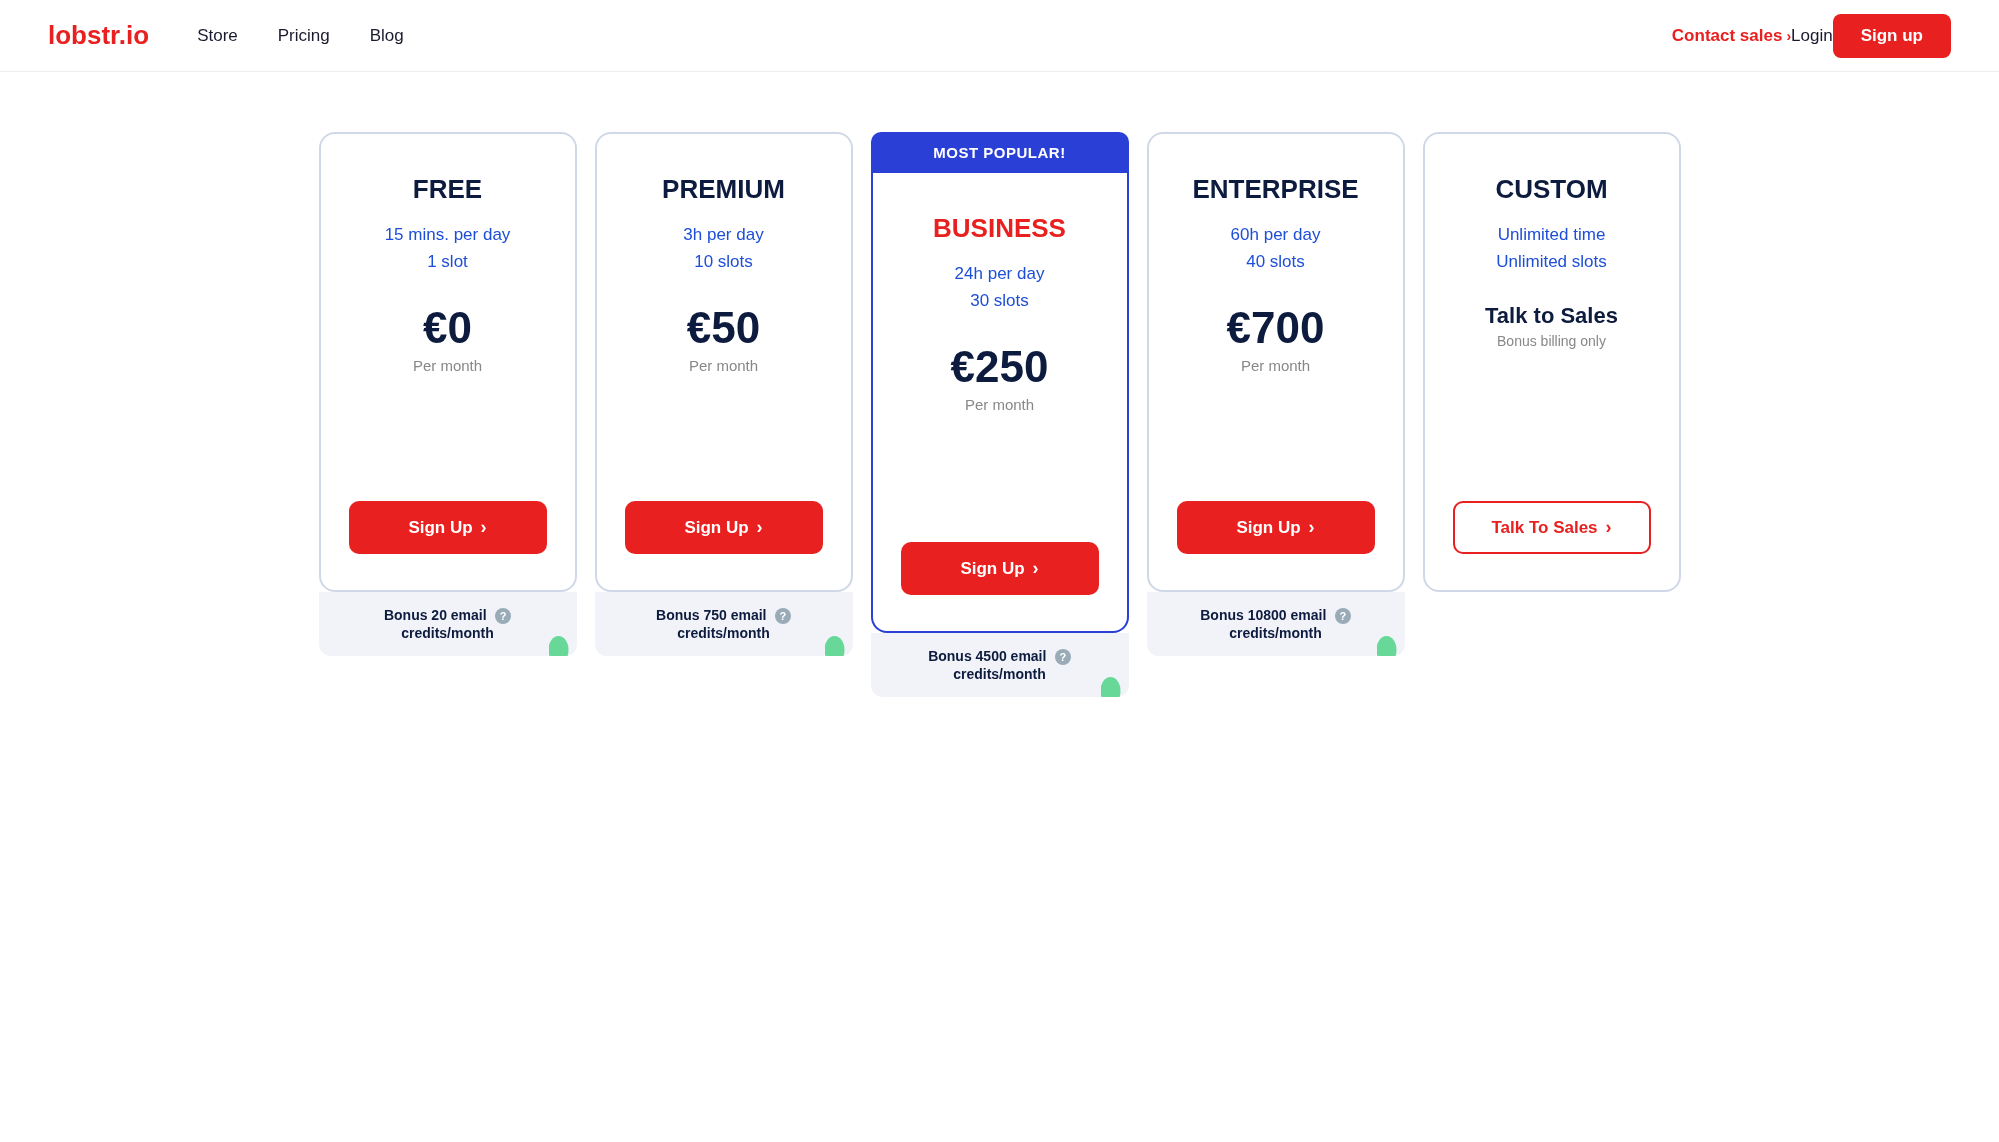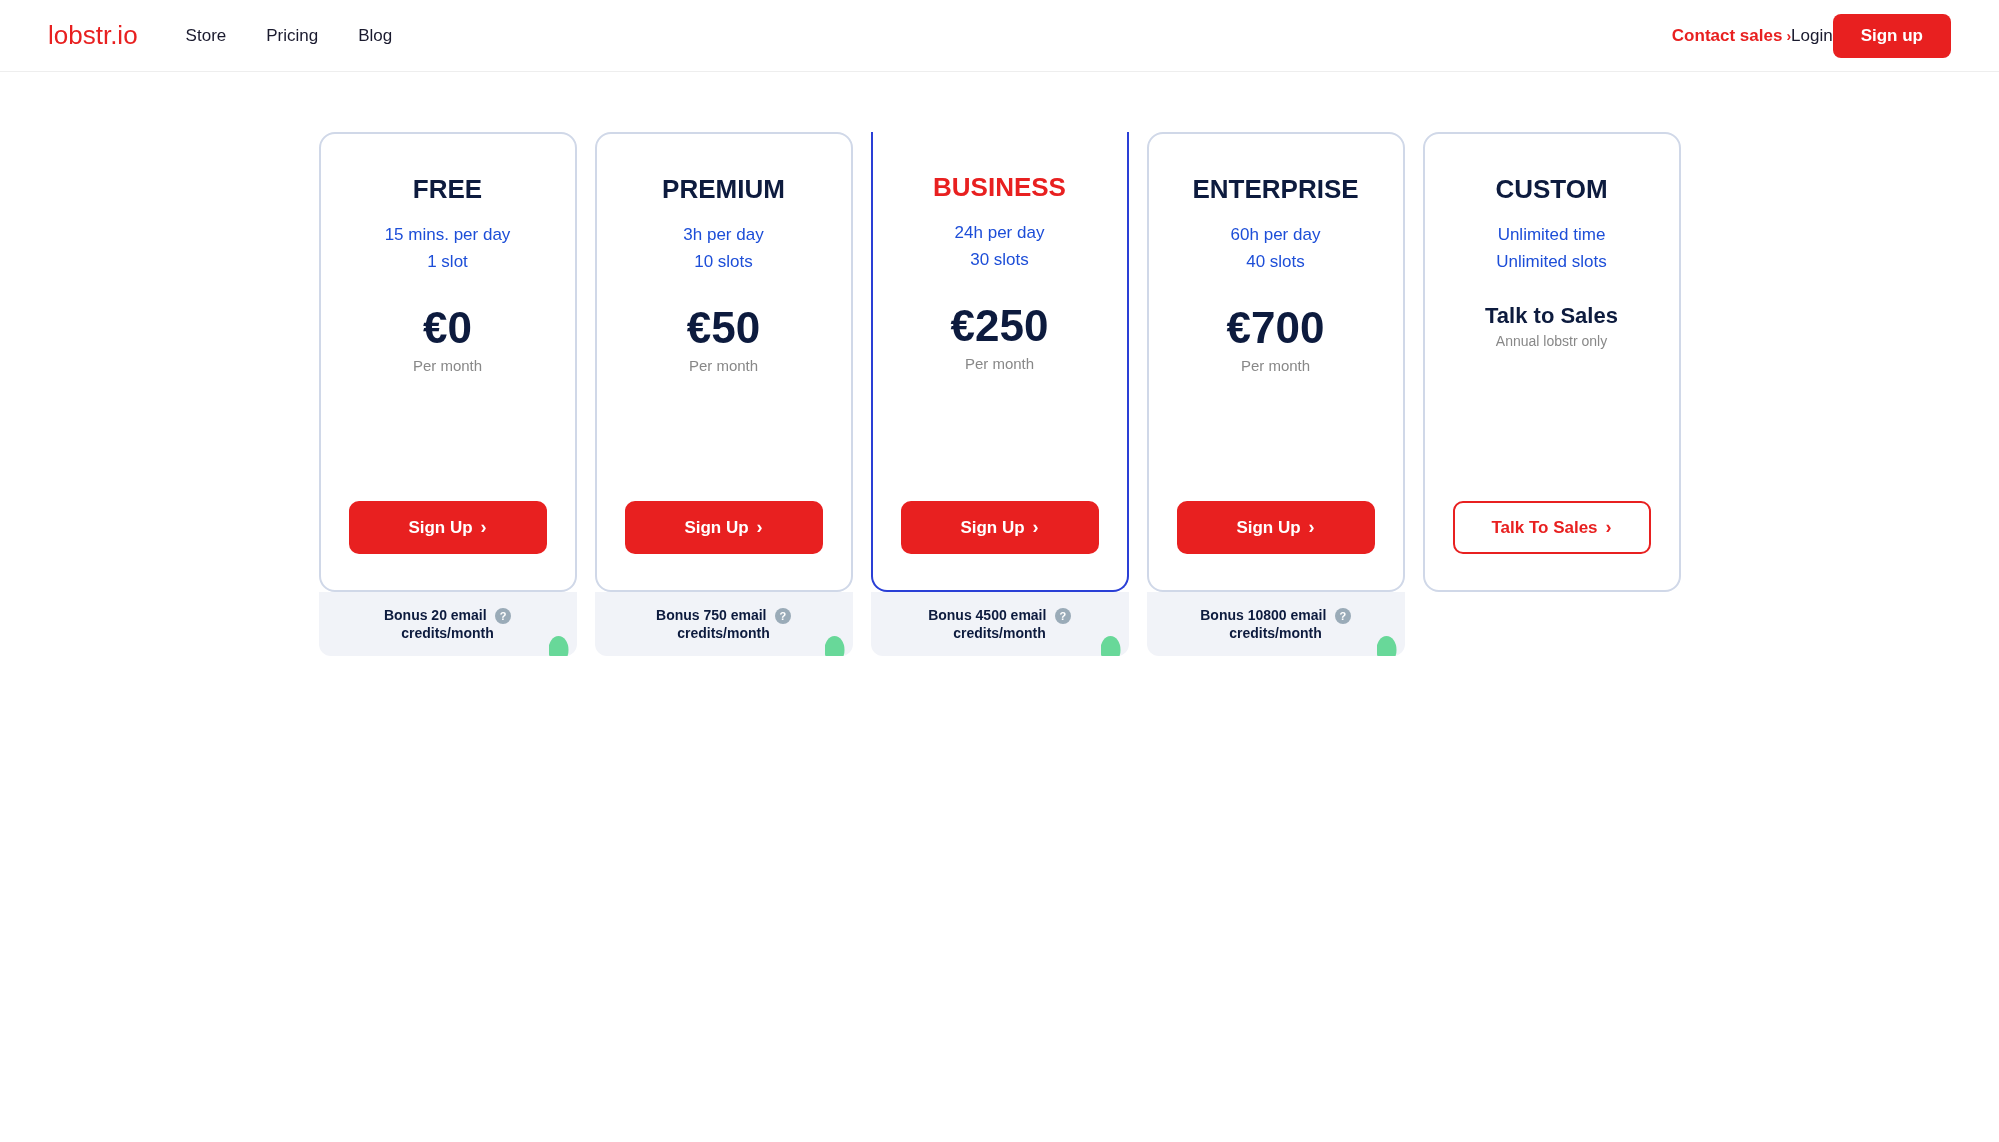--- a/index.html
+++ b/index.html
@@ -4,21 +4,21 @@
   <style>
     * { box-sizing: border-box; margin: 0; padding: 0; }
     body { font-family: -apple-system, BlinkMacSystemFont, 'Segoe UI', Arial, sans-serif; background: #fff; color: #1a1a2e; }
 
     
     nav {
       display: flex; align-items: center; justify-content: space-between;
       padding: 0 48px; height: 72px; border-bottom: 1px solid #eee;
     }
     .nav-left { display: flex; align-items: center; gap: 48px; }
-    .nav-logo { font-size: 26px; font-weight: 400; color: #e82020; text-decoration: none; }
+    .nav-logo { font-size: 26px; font-weight: 700; color: #e82020; text-decoration: none; }
     .nav-links { display: flex; gap: 40px; }
     .nav-link { font-size: 17px; font-weight: 500; color: #1a1a2e; text-decoration: none; cursor: pointer; }
     .nav-right { display: flex; align-items: center; }
     .contact-sales { color: #e82020; font-weight: 600; font-size: 17px; display: flex; align-items: center; gap: 4px; cursor: pointer; }
     .contact-sales-chevron { font-size: 14px; }
     .login-link { font-size: 17px; font-weight: 500; color: #1a1a2e; cursor: pointer; }
     .signup-btn {
       background: #e82020; color: #fff; border: none; border-radius: 8px;
       padding: 12px 28px; font-size: 17px; font-weight: 700; cursor: pointer;
     }
@@ -160,20 +160,21 @@
         </div>
         <div class="bonus-section">
       <span class="bonus-text">Bonus 750 email</span>
       <span class="bonus-question">?</span>
       <br>
       <span class="bonus-sub">credits/month</span>
       <div class="bonus-leaf"></div>
     </div>
       </div>
       <div class="plan-wrapper">
+        <div class="popular-banner">MOST POPULAR!</div>
         <div class="plan-card featured">
           <div class="plan-name business">BUSINESS</div>
           <div class="plan-description">24h per day<br>30 slots</div>
           <div class="plan-price">€250</div>
           <div class="plan-price-label">Per month</div>
           <div class="spacer"></div>
           <button class="signup-plan-btn">
             <span>Sign Up</span>
             <span style="font-size:18px;">›</span>
           </button>
@@ -204,21 +205,21 @@
       <br>
       <span class="bonus-sub">credits/month</span>
       <div class="bonus-leaf"></div>
     </div>
       </div>
       <div class="plan-wrapper">
         <div class="plan-card">
           <div class="plan-name">CUSTOM</div>
           <div class="plan-description">Unlimited time<br>Unlimited slots</div>
           <div class="plan-price-talk">Talk to Sales</div>
-          <div class="plan-price-sublabel">Annual lobstr only</div>
+          <div class="plan-price-sublabel">Bonus billing only</div>
           <div class="spacer"></div>
           <button class="talk-sales-btn">
             <span>Talk To Sales</span>
             <span style="font-size:18px;">›</span>
           </button>
         </div>
         <div style="height: 70px;"></div>
       </div>
     </div>
 </main>

